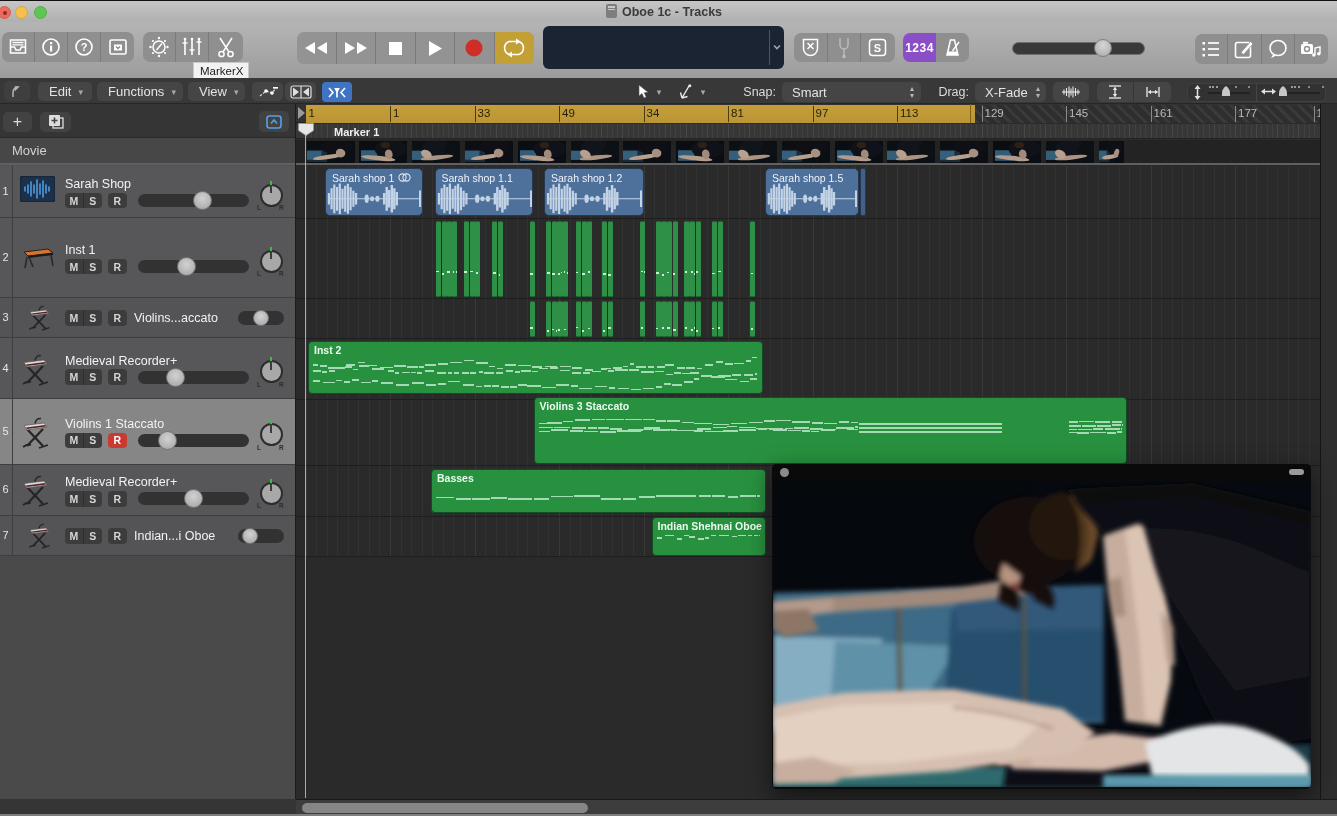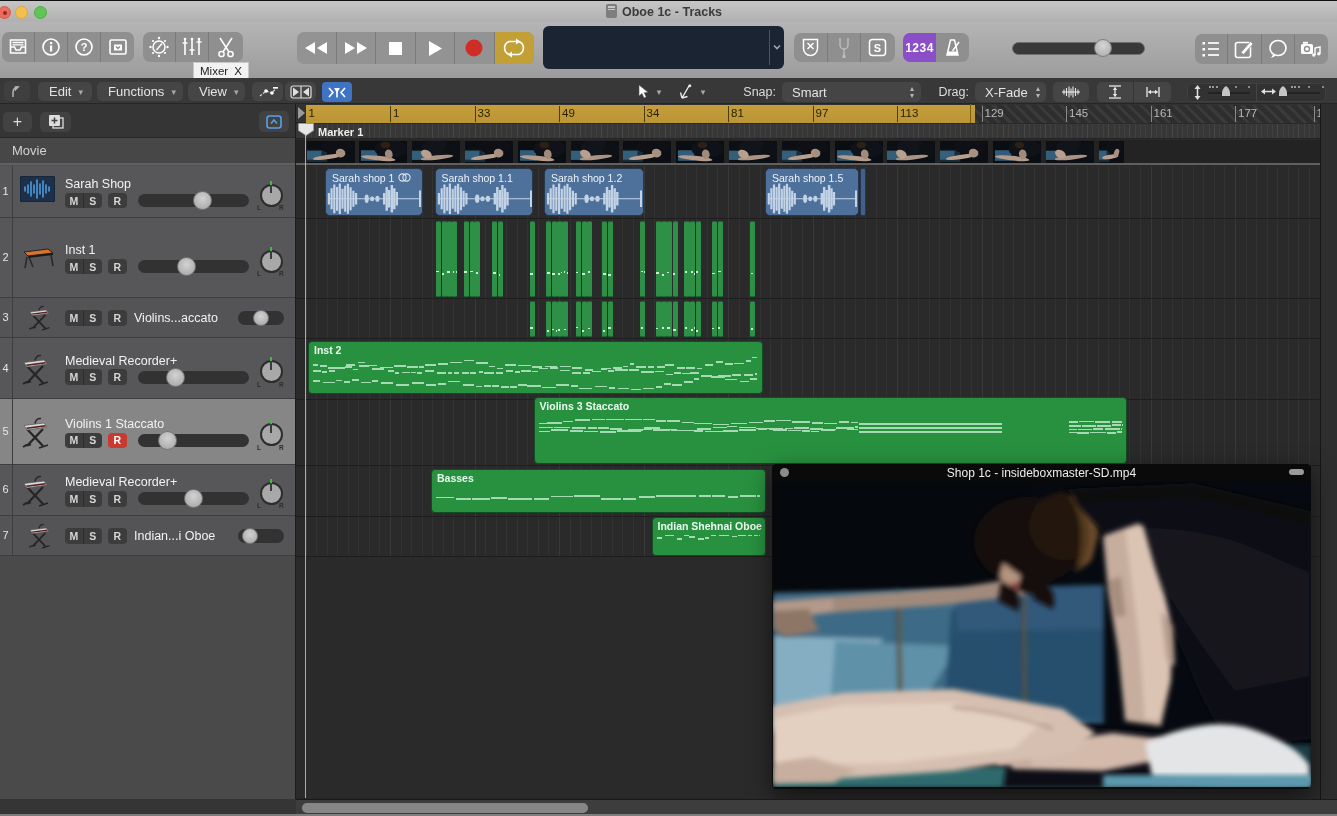--- a/index.html
+++ b/index.html
@@ -97,21 +97,21 @@
             <line x1="5" y1="3" x2="14" y2="17"></line>
             <line x1="17" y1="3" x2="8" y2="17"></line>
             <circle cx="6.5" cy="19" r="2.6"></circle>
             <circle cx="15.5" cy="19" r="2.6"></circle>
           </g>
         </svg>
       </div>
 </div>
 
 <div class="abs" style="left:193px;top:62px;width:56px;height:17px;background:#f2f2f2;border:1px solid #c8c8c8;color:#1c1c1c;font-size:11.5px;display:flex;align-items:center;padding:0 6px;justify-content:space-between;">
-      <span>Mixer</span>
+      <span>Marker</span>
       <span>X</span>
     </div>
 
 <div class="abs btnw" style="left:297px;top:32px;width:237px;height:32px;background:#939393;">
 <div class="cell" style="width:39.5px;height:32px;">
         <svg width="24" height="12" viewBox="0 0 24 12">
           <path d="M11 0 L1 6 L11 12 z M23 0 L13 6 L23 12 z" fill="#fff"></path>
         </svg>
       </div>
 <div class="cell" style="width:39.5px;height:32px;">
@@ -811,21 +811,21 @@
 <div class="abs" style="left:981.25px;top:0;width:1px;height:15px;background:#484848;"></div>
 <div class="abs" style="left:986.53125px;top:0;width:1px;height:15px;background:#414141;"></div>
 <div class="abs" style="left:991.8125px;top:0;width:1px;height:15px;background:#414141;"></div>
 <div class="abs" style="left:997.09375px;top:0;width:1px;height:15px;background:#414141;"></div>
 <div class="abs" style="left:1002.375px;top:0;width:1px;height:15px;background:#484848;"></div>
 <div class="abs" style="left:1007.65625px;top:0;width:1px;height:15px;background:#414141;"></div>
 <div class="abs" style="left:1012.9375px;top:0;width:1px;height:15px;background:#414141;"></div>
 <div class="abs" style="left:1018.21875px;top:0;width:1px;height:15px;background:#414141;"></div>
 <div class="abs" style="left:1023.5px;top:0;width:1px;height:15px;background:#484848;"></div>
 </div>
-<div class="abs" style="left:318px;top:126px;color:#f0f0f0;font-size:11px;font-weight:bold;">Marker 1</div>
+<div class="abs" style="left:334px;top:126px;color:#f0f0f0;font-size:11px;font-weight:bold;">Marker 1</div>
 <div class="abs" style="left:298px;top:122.5px;">
       <svg width="16" height="13" viewBox="0 0 16 13">
         <path d="M0.5 0.5 h15 v7 L8 12.5 L0.5 7.5 z" fill="#e6e6e6" stroke="#9a9a9a" stroke-width="0.8"></path>
       </svg>
     </div>
 <div class="abs" style="left:296px;top:140px;width:1024px;height:23px;background:#232323;"></div>
 <div class="abs" style="left:306.6px;top:140.5px;width:48px;height:22px;overflow:hidden;border-radius:1px;">
       <svg width="48" height="22" viewBox="0 0 48 22">
         <rect width="48" height="22" fill="#0b0e13"></rect>
 <rect x="0" y="8.8" width="20.16" height="12.100000000000001" fill="#30597466"></rect>
@@ -1627,21 +1627,20 @@
       <div style="position:absolute;left:85.4px;top:16.5px;width:8.4px;height:1.5px;background:#a4dbb2;"></div>
       <div style="position:absolute;left:95.6px;top:16.5px;width:4.1px;height:1.5px;background:#a4dbb2;"></div>
       <div style="position:absolute;left:101.1px;top:16.5px;width:4.4px;height:1.5px;background:#a4dbb2;"></div>
       <div style="position:absolute;left:106.6px;top:16.5px;width:1.4px;height:1.5px;background:#a4dbb2;"></div>
     </div>
 <div class="abs" style="left:304.8px;top:133px;width:1px;height:665px;background:rgba(215,215,215,0.75);"></div>
 
 <div class="abs" style="left:772px;top:464px;width:539px;height:325px;background:#0b0b0b;border-radius:5px;box-shadow:0 8px 24px rgba(0,0,0,0.55);overflow:hidden;">
 <div style="position:absolute;left:0;top:0;width:100%;height:16.5px;background:#0a0a0a;"></div>
 <div style="position:absolute;left:8px;top:3.5px;width:9px;height:9px;border-radius:50%;background:#8b8b8b;"></div>
-<div style="position:absolute;left:0;top:2px;width:100%;text-align:center;color:#ededed;font-size:12px;">Shop 1c - insideboxmaster-SD.mp4</div>
 <div style="position:absolute;right:7px;top:5px;width:15px;height:6px;border-radius:3px;background:#9a9a9a;"></div>
 <svg style="position:absolute;left:0.5px;top:16.5px;" width="538" height="307" viewBox="0 0 538 307">
 <defs>
           <filter id="bl" x="-20%" y="-20%" width="140%" height="140%">
             <feGaussianBlur stdDeviation="2.5"></feGaussianBlur>
           </filter>
 <filter id="bl2" x="-20%" y="-20%" width="140%" height="140%">
             <feGaussianBlur stdDeviation="5"></feGaussianBlur>
           </filter>
         </defs>

